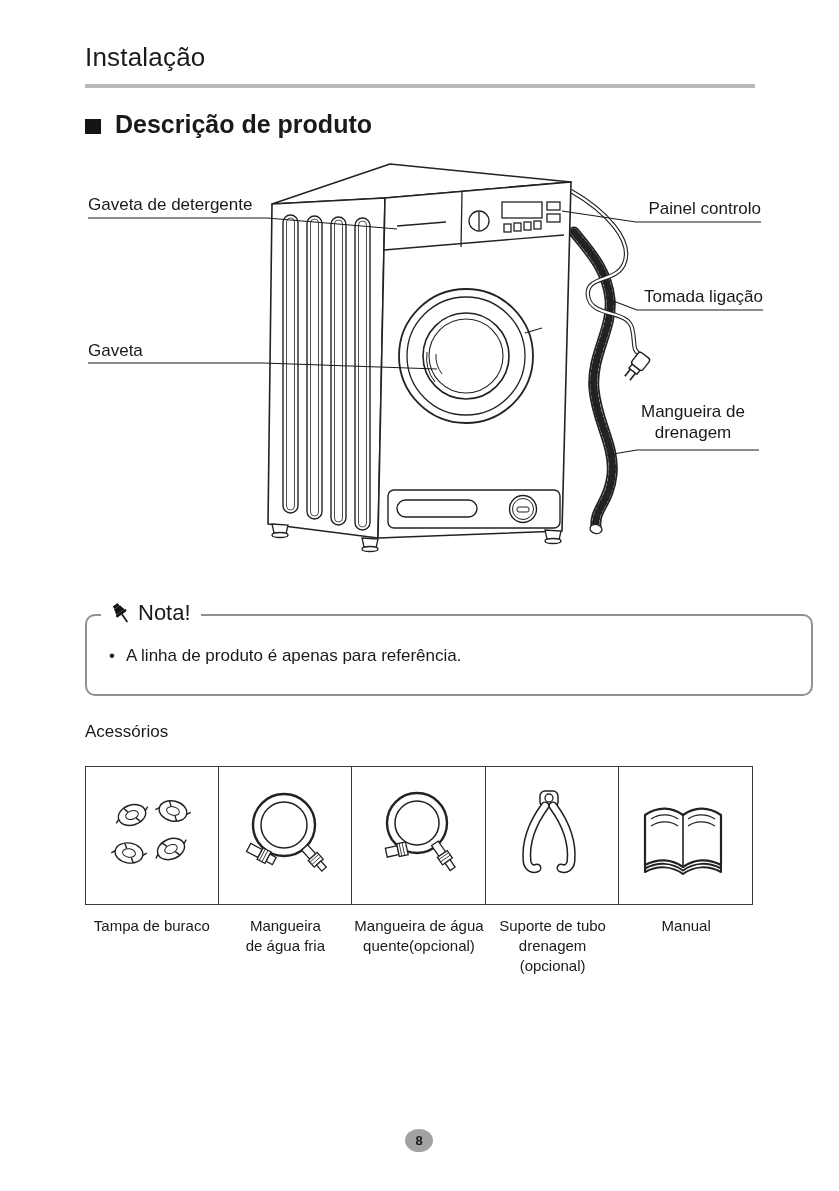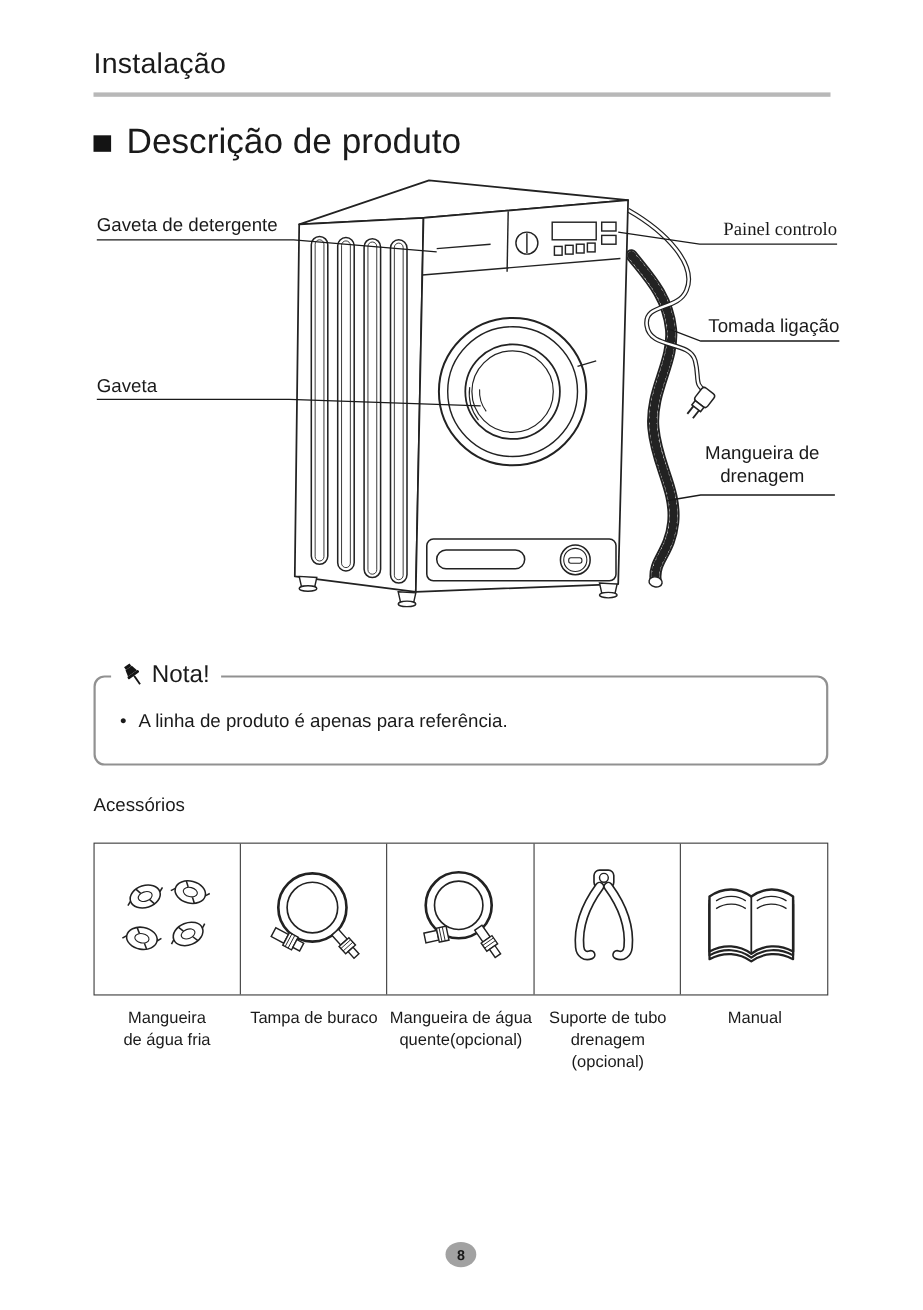--- a/index.html
+++ b/index.html
@@ -5,33 +5,33 @@
   * { box-sizing: border-box; margin: 0; padding: 0; }
   html,body { background:#ffffff; }
   body { font-family: "Liberation Sans", sans-serif; color:#1a1a1a; }
   .page { position: relative; width: 839px; height: 1191px; background:#fff; overflow: hidden; margin: 0 auto; }
 
   .page-title { position:absolute; left:85px; top:42px; font-size:26px; font-weight:400; letter-spacing:.2px; }
   .title-rule { position:absolute; left:85px; top:84px; width:670px; height:4px; background:#b8b8b8; }
 
   .section-head { position:absolute; left:85px; top:110px; display:flex; align-items:center; gap:14px; }
   .section-square { width:16px; height:15px; background:#141414; margin-top:3px; }
-  .section-title { font-size:32px; font-weight:400; }
+  .section-title { font-size:25px; font-weight:700; }
 
   .diagram { position:absolute; left:85px; top:158px; width:690px; height:428px; }
   .diagram svg.fig { position:absolute; left:0; top:0; }
   .dlabel { position:absolute; font-size:17px; line-height:21px; }
   .pre { white-space:pre-line; }
   .lbl-detergent { left:3px; top:36px; }
-  .lbl-panel { right:14px; top:40px; text-align:center;font-family:Liberation Serif, serif; }
+  .lbl-panel { right:14px; top:40px; text-align:center; }
   .lbl-plug { right:12px; top:128px; text-align:right; }
   .lbl-door { left:3px; top:182px; }
   .lbl-drain { left:556px; top:243px;text-align:center; }
 
-  .note-box { position:absolute; left:85px; top:614px; width:668px; height:82px; border:2px solid #919191; border-radius:10px; }
+  .note-box { position:absolute; left:85px; top:614px; width:728px; height:82px; border:2px solid #919191; border-radius:10px; }
   .note-head { position:absolute; top:-16px; left:14px; background:#fff; padding:0 10px; display:flex; align-items:flex-end; gap:7px; }
   .note-title { font-size:22px; font-weight:400; }
   .note-body { margin:30px 0 0 22px; font-size:17px; display:flex; gap:11px; }
 
   .acc-title { position:absolute; left:85px; top:722px; font-size:17px; font-weight:400; }
   .acc-table { position:absolute; left:85px; top:766px; width:668px; height:139px; display:grid; grid-template-columns:repeat(5,1fr); border:1.5px solid #3a3a3a; }
   .acc-cell { border-right:1.5px solid #3a3a3a; display:flex; align-items:center; justify-content:center; }
   .acc-cell:last-child { border-right:none; }
   .acc-captions { position:absolute; left:85px; top:916px; width:668px; display:grid; grid-template-columns:repeat(5,1fr); }
   .acc-caption { text-align:center; font-size:15px; line-height:20px; white-space:pre-line; }
@@ -272,23 +272,23 @@
           <path d="M26,38 C35,32 46,33 53,38" fill="none" stroke-width="1.2"></path>
           <path d="M63,38 C70,33 81,32 90,38" fill="none" stroke-width="1.2"></path>
           <path d="M26,45 C35,39 46,40 53,45" fill="none" stroke-width="1.2"></path>
           <path d="M63,45 C70,40 81,39 90,45" fill="none" stroke-width="1.2"></path>
         </g>
       </svg>
     </div>
   </div>
 
   <div class="acc-captions">
+    <div class="acc-caption">Tampa de buraco</div>
     <div class="acc-caption">Mangueira
 de água fria</div>
-    <div class="acc-caption">Tampa de buraco</div>
     <div class="acc-caption">Mangueira de água
 quente(opcional)</div>
     <div class="acc-caption">Suporte de tubo
 drenagem
 (opcional)</div>
     <div class="acc-caption">Manual</div>
   </div>
 
   <div class="page-badge">
     <span>8</span>

